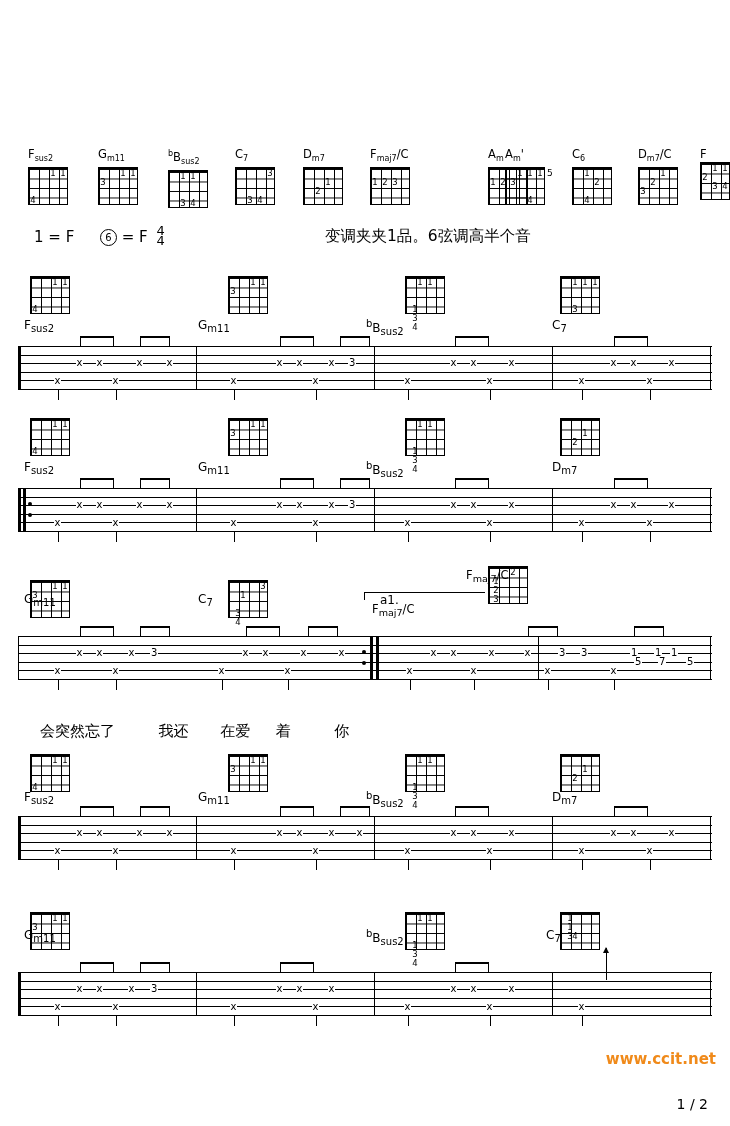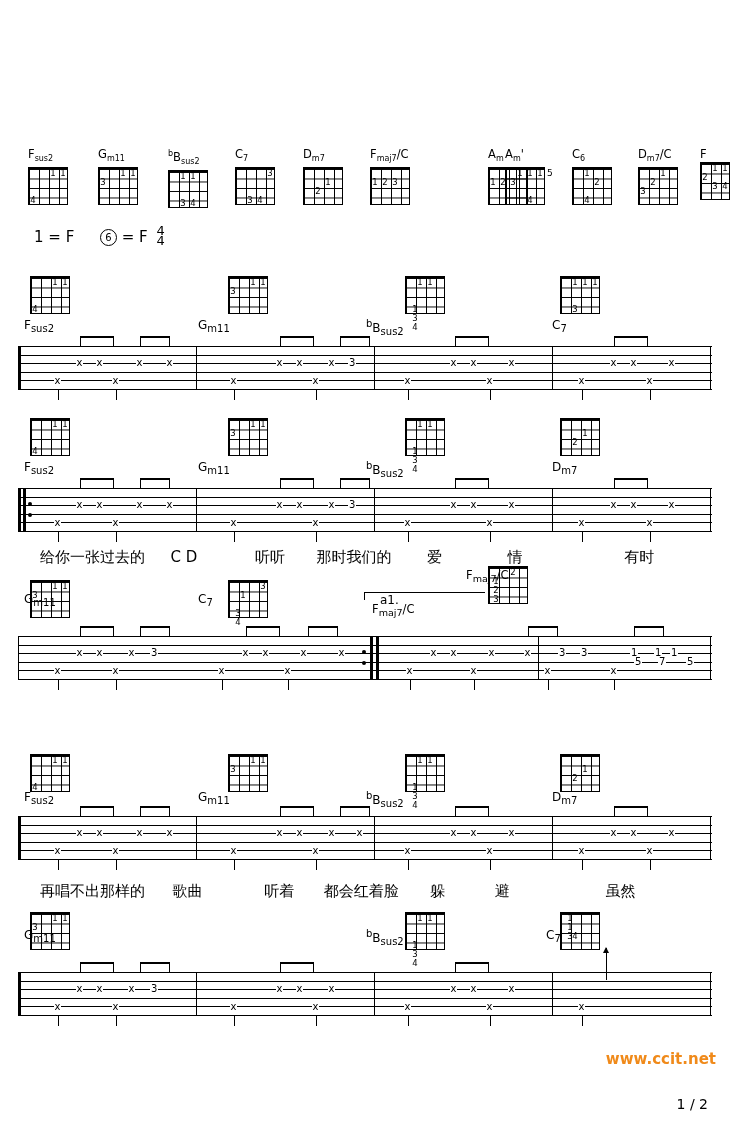--- a/index.html
+++ b/index.html
@@ -295,20 +295,21 @@
   <div class="keyline" style="left:34px; top:226px;">
     <span>1 = F</span>
     <span style="display:inline-block; width:16px;"></span>
     <span class="circ6">6</span>
     <span>= F</span>
     <span class="timesig">
       <b>4</b>
       <b class="den">4</b>
     </span>
   </div>
+  <div class="note-right" style="left:325px; top:226px;">变调夹夹1品。6弦调高半个音</div>
 
   <div class="chord" style="left:30px; top:276px;">
     <div class="grid">
       <div class="dot" style="left:19px; top:0;">1</div>
       <div class="dot" style="left:29px; top:0;">1</div>
       <div class="dot" style="left:-1px; top:27px;">4</div>
     </div>
   </div>
   <div class="chord" style="left:228px; top:276px;">
     <div class="grid">
@@ -497,35 +498,20 @@
       <div class="stem" style="left:98px; top:0; height:10px;"></div>
       <div class="stem" style="left:216px; top:0; height:10px;"></div>
       <div class="stem" style="left:298px; top:0; height:10px;"></div>
       <div class="stem" style="left:390px; top:0; height:10px;"></div>
       <div class="stem" style="left:472px; top:0; height:10px;"></div>
       <div class="stem" style="left:564px; top:0; height:10px;"></div>
       <div class="stem" style="left:632px; top:0; height:10px;"></div>
     </div>
   </div>
 
-  <div class="lyrics" style="left:40px; top:548px;">
-    <span>给你一张过去的</span>
-    <span style="width:16px;"></span>
-    <span>C D</span>
-    <span style="width:48px;"></span>
-    <span>听听</span>
-    <span style="width:22px;"></span>
-    <span>那时我们的</span>
-    <span style="width:26px;"></span>
-    <span>爱</span>
-    <span style="width:56px;"></span>
-    <span>情</span>
-    <span style="width:92px;"></span>
-    <span>有时</span>
-  </div>
 
   <div class="chord" style="left:30px; top:580px;">
     <div class="grid">
       <div class="dot" style="left:19px; top:0;">1</div>
       <div class="dot" style="left:29px; top:0;">1</div>
       <div class="dot" style="left:-1px; top:9px;">3</div>
     </div>
   </div>
   <div class="chord" style="left:228px; top:580px;">
     <div class="grid">
@@ -613,20 +599,31 @@
       <div class="stem" style="left:98px; top:0; height:10px;"></div>
       <div class="stem" style="left:204px; top:0; height:10px;"></div>
       <div class="stem" style="left:270px; top:0; height:10px;"></div>
       <div class="stem" style="left:392px; top:0; height:10px;"></div>
       <div class="stem" style="left:456px; top:0; height:10px;"></div>
       <div class="stem" style="left:530px; top:0; height:10px;"></div>
       <div class="stem" style="left:596px; top:0; height:10px;"></div>
     </div>
   </div>
 
+  <div class="lyrics" style="left:40px; top:722px;">
+    <span>会突然忘了</span>
+    <span style="width:34px;"></span>
+    <span>我还</span>
+    <span style="width:22px;"></span>
+    <span>在爱</span>
+    <span style="width:16px;"></span>
+    <span>着</span>
+    <span style="width:34px;"></span>
+    <span>你</span>
+  </div>
 
   <div class="chord" style="left:30px; top:754px;">
     <div class="grid">
       <div class="dot" style="left:19px; top:0;">1</div>
       <div class="dot" style="left:29px; top:0;">1</div>
       <div class="dot" style="left:-1px; top:27px;">4</div>
     </div>
   </div>
   <div class="chord" style="left:228px; top:754px;">
     <div class="grid">
@@ -708,35 +705,20 @@
       <div class="stem" style="left:98px; top:0; height:10px;"></div>
       <div class="stem" style="left:216px; top:0; height:10px;"></div>
       <div class="stem" style="left:298px; top:0; height:10px;"></div>
       <div class="stem" style="left:390px; top:0; height:10px;"></div>
       <div class="stem" style="left:472px; top:0; height:10px;"></div>
       <div class="stem" style="left:564px; top:0; height:10px;"></div>
       <div class="stem" style="left:632px; top:0; height:10px;"></div>
     </div>
   </div>
 
-  <div class="lyrics" style="left:40px; top:882px;">
-    <span>再唱不出那样的</span>
-    <span style="width:18px;"></span>
-    <span>歌曲</span>
-    <span style="width:52px;"></span>
-    <span>听着</span>
-    <span style="width:20px;"></span>
-    <span>都会红着脸</span>
-    <span style="width:22px;"></span>
-    <span>躲</span>
-    <span style="width:40px;"></span>
-    <span>避</span>
-    <span style="width:86px;"></span>
-    <span>虽然</span>
-  </div>
 
   <div class="chord" style="left:30px; top:912px;">
     <div class="grid">
       <div class="dot" style="left:19px; top:0;">1</div>
       <div class="dot" style="left:29px; top:0;">1</div>
       <div class="dot" style="left:-1px; top:9px;">3</div>
     </div>
   </div>
   <div class="chord" style="left:405px; top:912px;">
     <div class="grid">

